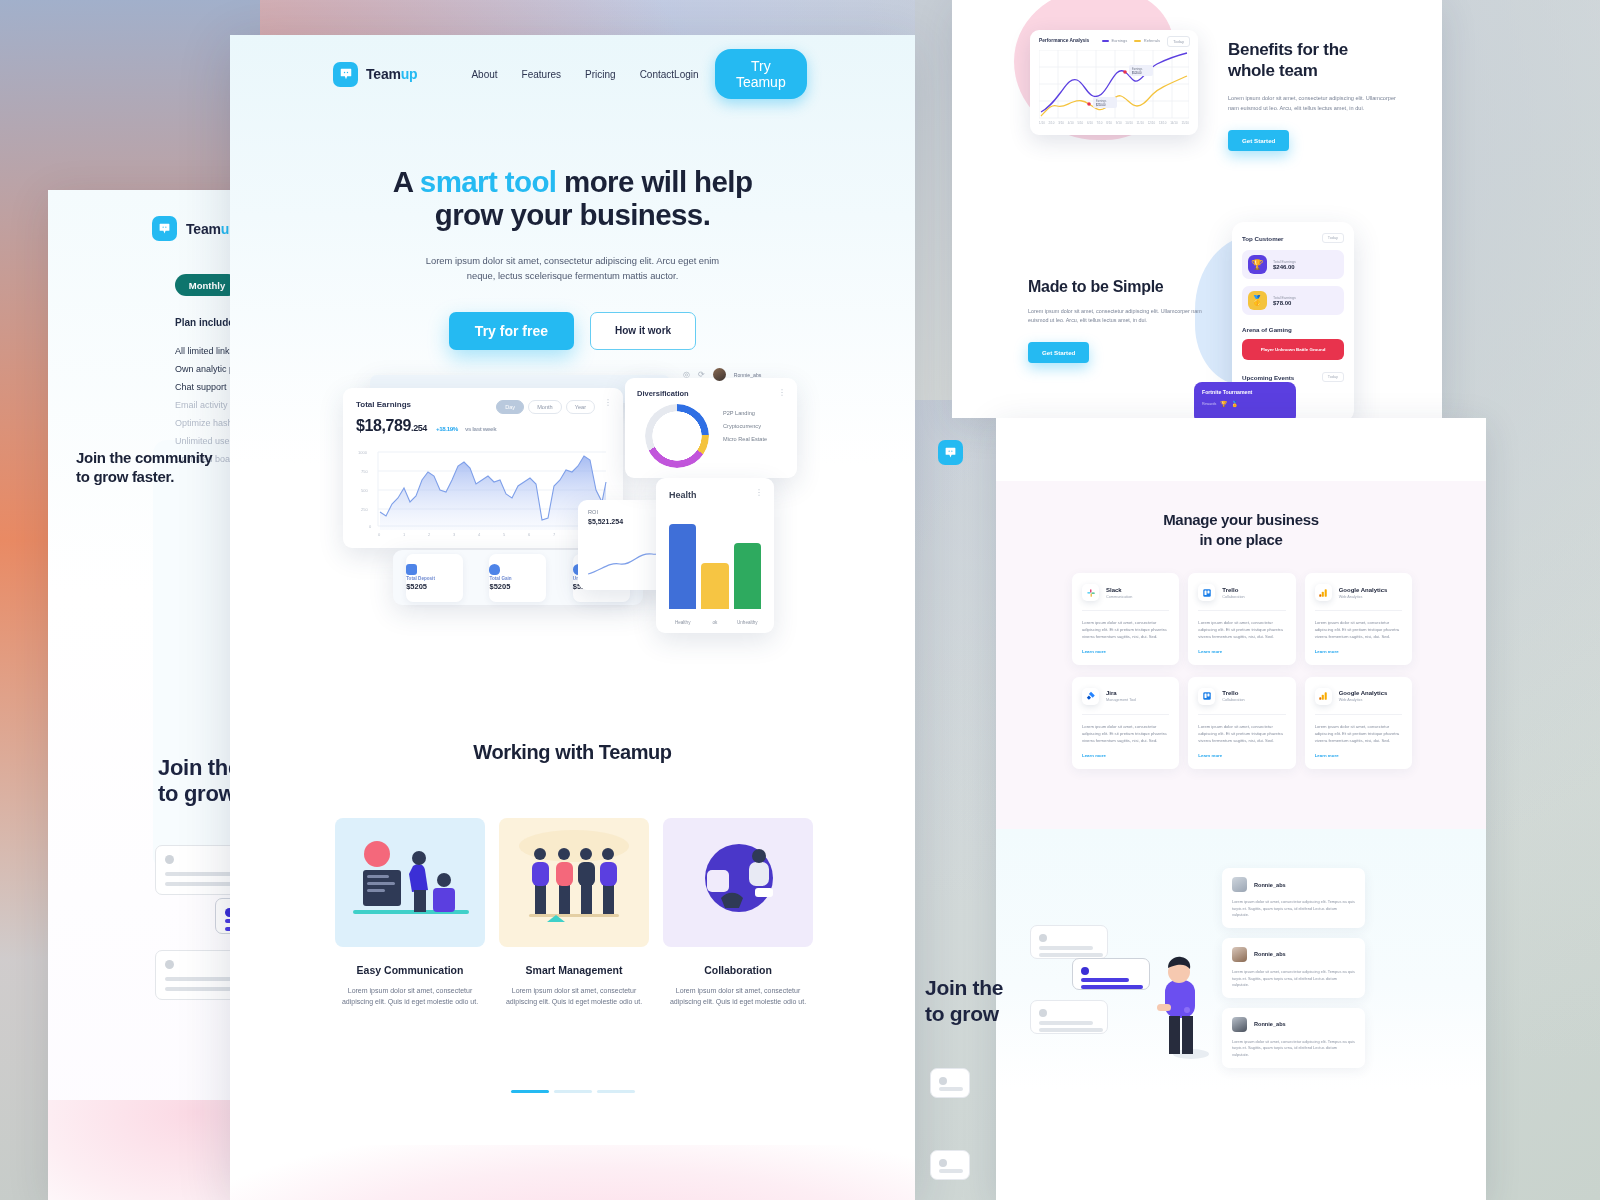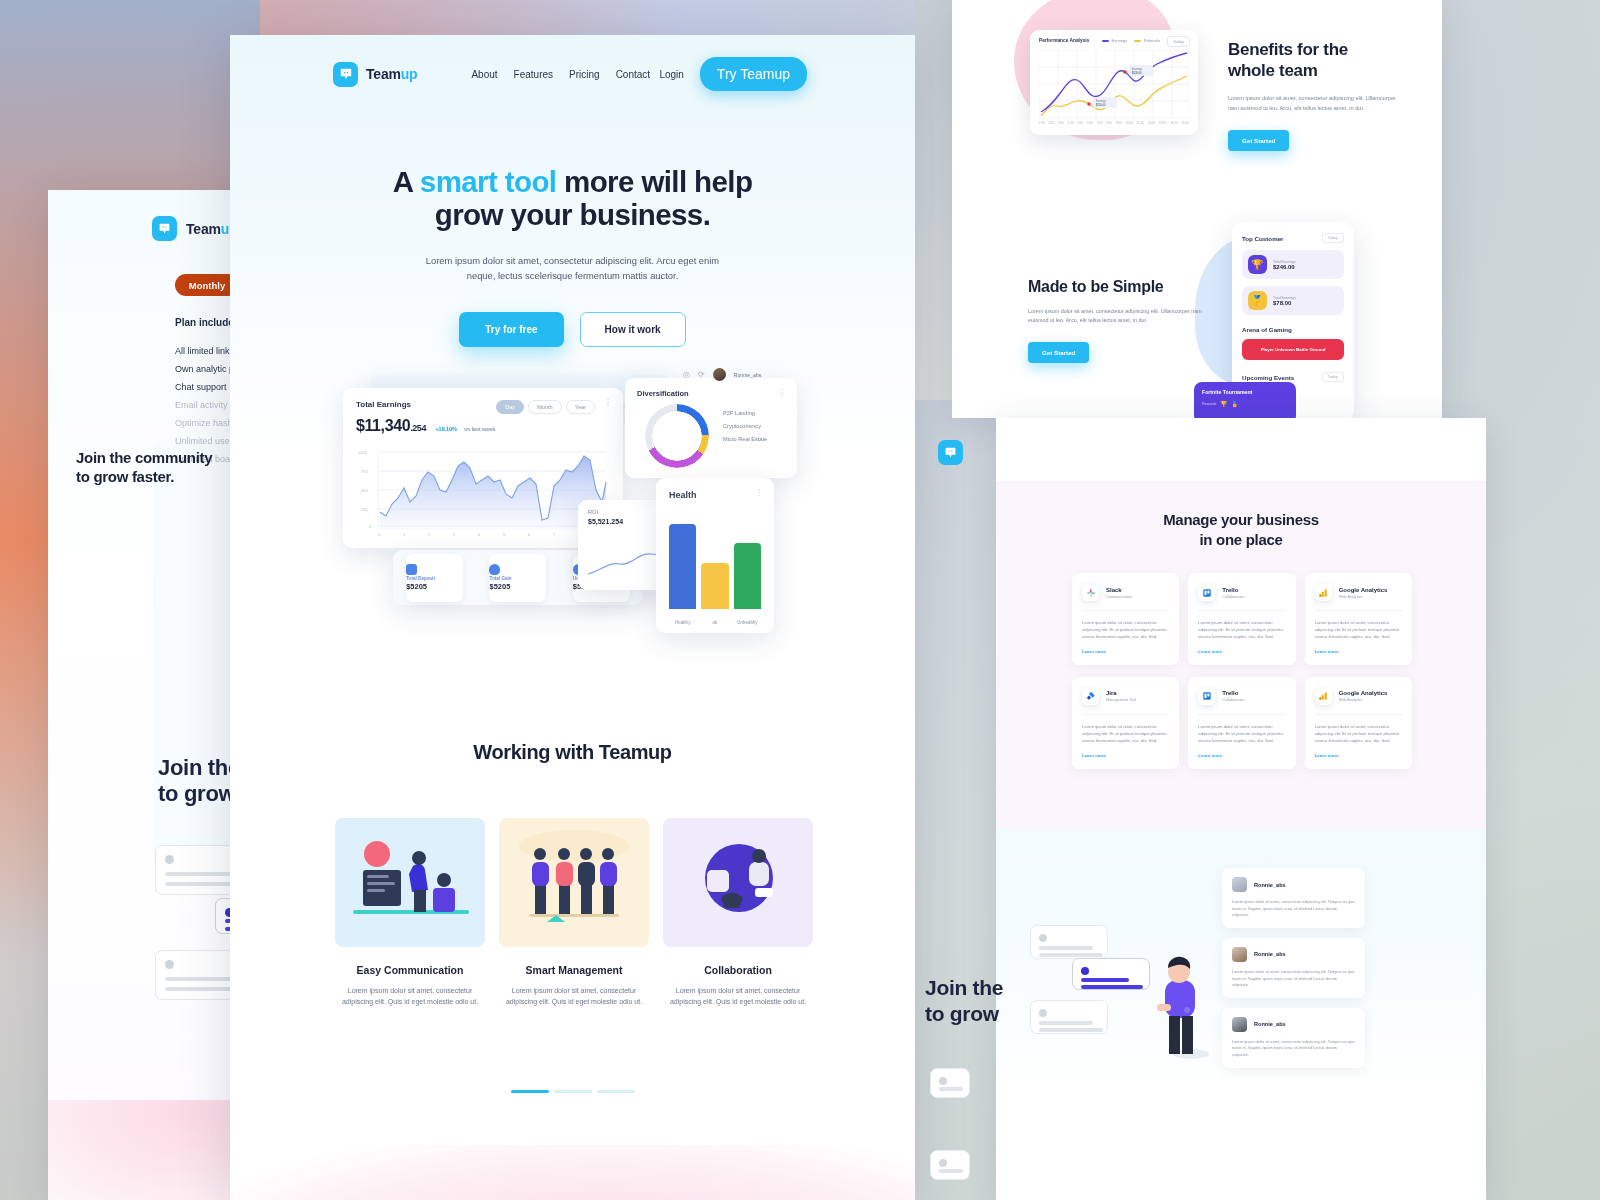--- a/index.html
+++ b/index.html
@@ -30,54 +30,54 @@
   .sheet{position:absolute;background:#fff;overflow:hidden;}
 
   
   .panel-left{left:48px;top:190px;width:330px;height:1010px;
     background:linear-gradient(180deg,#f4fbfd 0%,#ffffff 40%,#fdfbff 100%);
     box-shadow:0 8px 40px rgba(30,40,60,.12);}
   .pl-logo{position:absolute;left:104px;top:26px;display:flex;align-items:center;gap:9px;}
   .pl-price-card{position:absolute;left:105px;top:250px;width:240px;height:430px;
     background:#f7fcfe;border-radius:14px;}
   .pill-monthly{position:absolute;left:175px;top:274px;width:64px;height:22px;border-radius:11px;
-    background:#c2410c;color:#fff;font-size:9.5px;font-weight:700;display:flex;align-items:center;justify-content:center;}
+    background:#0f766e;color:#fff;font-size:9.5px;font-weight:700;display:flex;align-items:center;justify-content:center;}
   .pl-plan-title{position:absolute;left:175px;top:317px;font-size:10px;font-weight:700;color:#1f2a44;}
   .pl-feat{position:absolute;left:175px;font-size:9px;color:#27324a;white-space:nowrap;}
   .pl-feat.dim{color:#b3bbc9;}
   .pl-join{position:absolute;left:158px;top:755px;font-size:22px;font-weight:700;color:#1d2440;line-height:1.2;letter-spacing:-.3px;}
   .pl-bubble{position:absolute;background:#fff;border:1px solid #e3e6ea;border-radius:7px;}
   .pl-bubble .dot{position:absolute;left:9px;top:9px;width:9px;height:9px;border-radius:50%;background:#cfd4da;}
   .pl-bubble .ln{position:absolute;left:9px;height:4px;border-radius:2px;background:#dde1e6;}
   .pl-pink{position:absolute;left:48px;top:1100px;width:330px;height:120px;
     background:radial-gradient(ellipse at 45% 10%, #fbd9e4 0%, #fdeef3 60%, #ffffff 100%);}
 
   
   .panel-mid{left:230px;top:35px;width:685px;height:1165px;
     background:linear-gradient(180deg,#eaf7fb 0%,#f2fafd 180px,#ffffff 430px,#ffffff 100%);
     box-shadow:0 10px 50px rgba(25,40,70,.16);}
   .nav{position:absolute;left:0;top:0;width:685px;height:78px;display:flex;align-items:center;}
   .logo{display:flex;align-items:center;gap:8px;margin-left:103px;}
   .logo-mark{width:25px;height:25px;border-radius:7px;background:#25baf2;display:flex;align-items:center;justify-content:center;}
   .logo-text{font-size:14px;font-weight:700;color:#1d2440;letter-spacing:-.2px;}
   .logo-text .up{color:#25baf2;}
-  .nav-links{display:flex;gap:16px;margin-left:54px;}
+  .nav-links{display:flex;gap:24px;margin-left:54px;}
   .nav-links a{font-size:10px;color:#2c3450;text-decoration:none;font-weight:500;}
   .nav-right{margin-left:auto;margin-right:108px;display:flex;align-items:center;gap:16px;}
   .login{font-size:10px;color:#2c3450;font-weight:500;}
   .btn-try{background:#25baf2;color:#fff;font-size:14px;font-weight:400;
     padding:9px 17px;border-radius:16px;border:none;cursor:pointer;
     box-shadow:0 5px 14px rgba(37,186,242,.42);}
 
   .hero{position:absolute;left:0;top:130px;width:685px;text-align:center;}
   .hero h1{font-size:29.5px;line-height:1.12;font-weight:700;color:#1b2238;letter-spacing:-.6px;}
   .hero h1 .accent{color:#25baf2;}
   .hero p{margin-top:22px;font-size:9.4px;line-height:1.62;color:#4e586f;}
   .hero-btns{margin-top:28px;display:flex;justify-content:center;gap:16px;}
-  .btn-primary{background:#25baf2;color:#fff;font-size:10px;font-weight:600;padding:11px 26px;border-radius:7px;border:none;cursor:pointer;box-shadow:0 8px 20px rgba(37,186,242,.38);}
+  .btn-primary{background:#25baf2;color:#fff;font-size:14px;font-weight:600;padding:11px 26px;border-radius:7px;border:none;cursor:pointer;box-shadow:0 8px 20px rgba(37,186,242,.38);}
   .btn-ghost{background:#fff;color:#1d2440;font-size:10px;font-weight:600;padding:11px 24px;border-radius:7px;border:1px solid #65cdf3;cursor:pointer;}
 
   
   .dash{position:absolute;left:108px;top:325px;width:470px;height:320px;}
   .card{position:absolute;background:#fff;border-radius:9px;box-shadow:0 8px 26px rgba(40,60,100,.13);}
   .dash-back{left:32px;top:15px;width:300px;height:28px;background:#eef5fb;border-radius:7px;}
   .c-earn{left:5px;top:28px;width:280px;height:160px;padding:12px 13px;}
   .c-earn .t{font-size:8px;font-weight:600;color:#2b3350;}
   .c-earn .amt{font-size:16px;font-weight:700;color:#1b2238;margin-top:8px;letter-spacing:-.4px;}
   .c-earn .amt small{font-size:9px;}
@@ -298,21 +298,21 @@
 
     <div class="card c-earn">
       <div class="t">Total Earnings</div>
       <div class="seg">
         <span class="on">Day</span>
         <span>Month</span>
         <span>Year</span>
       </div>
       <div class="kebab">⋮</div>
       <div class="amt">
-        <span>$11,340</span><small>.254</small>
+        <span>$18,789</span><small>.254</small>
         <span class="chg">+18.19%</span>
         <span class="vs">vs last week</span>
       </div>
       <svg width="254" height="92" style="position:absolute;left:13px;top:58px">
         <defs>
             <linearGradient id="ag" x1="0" y1="0" x2="0" y2="1">
           <stop offset="0%" stop-color="#8aa6ee" stop-opacity=".75"></stop>
               <stop offset="100%" stop-color="#cfdcfa" stop-opacity=".12"></stop>
         </linearGradient>
           </defs>

